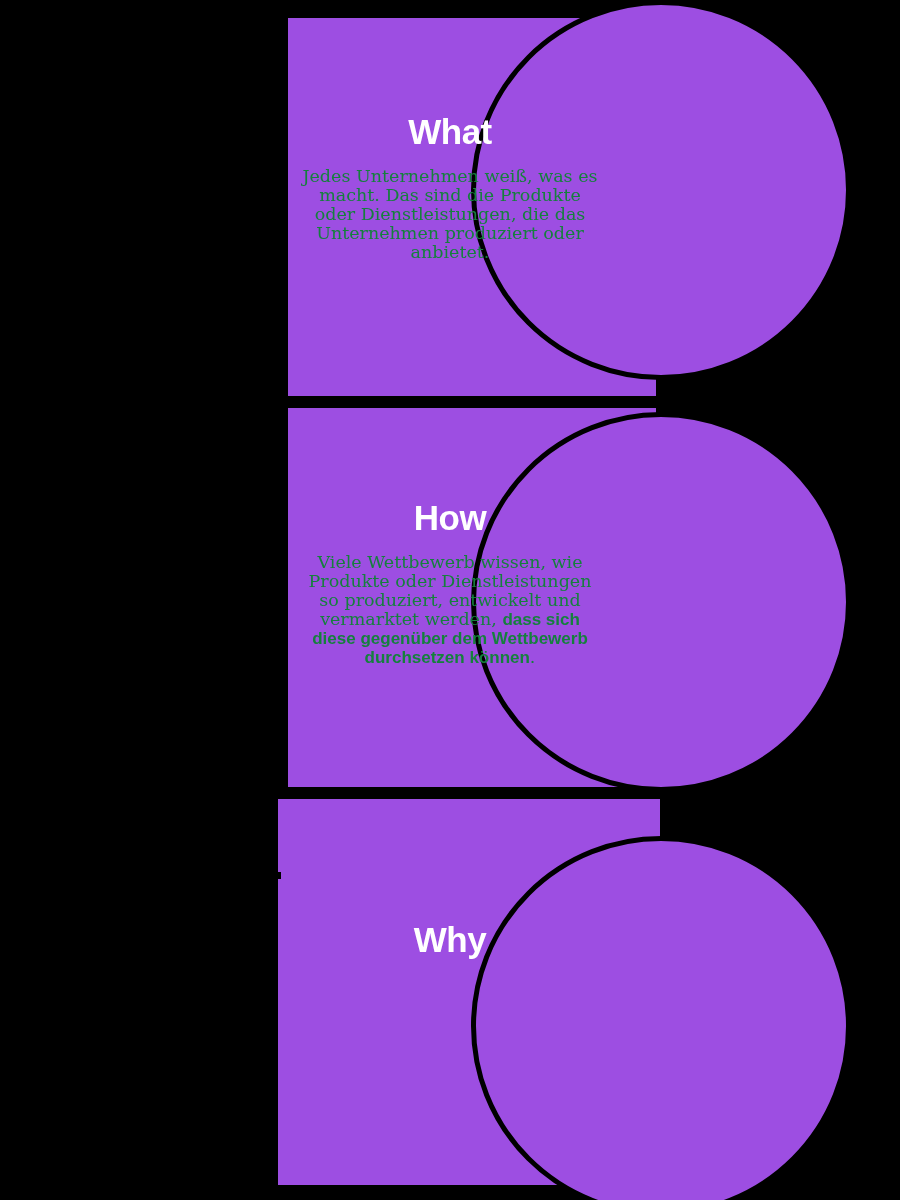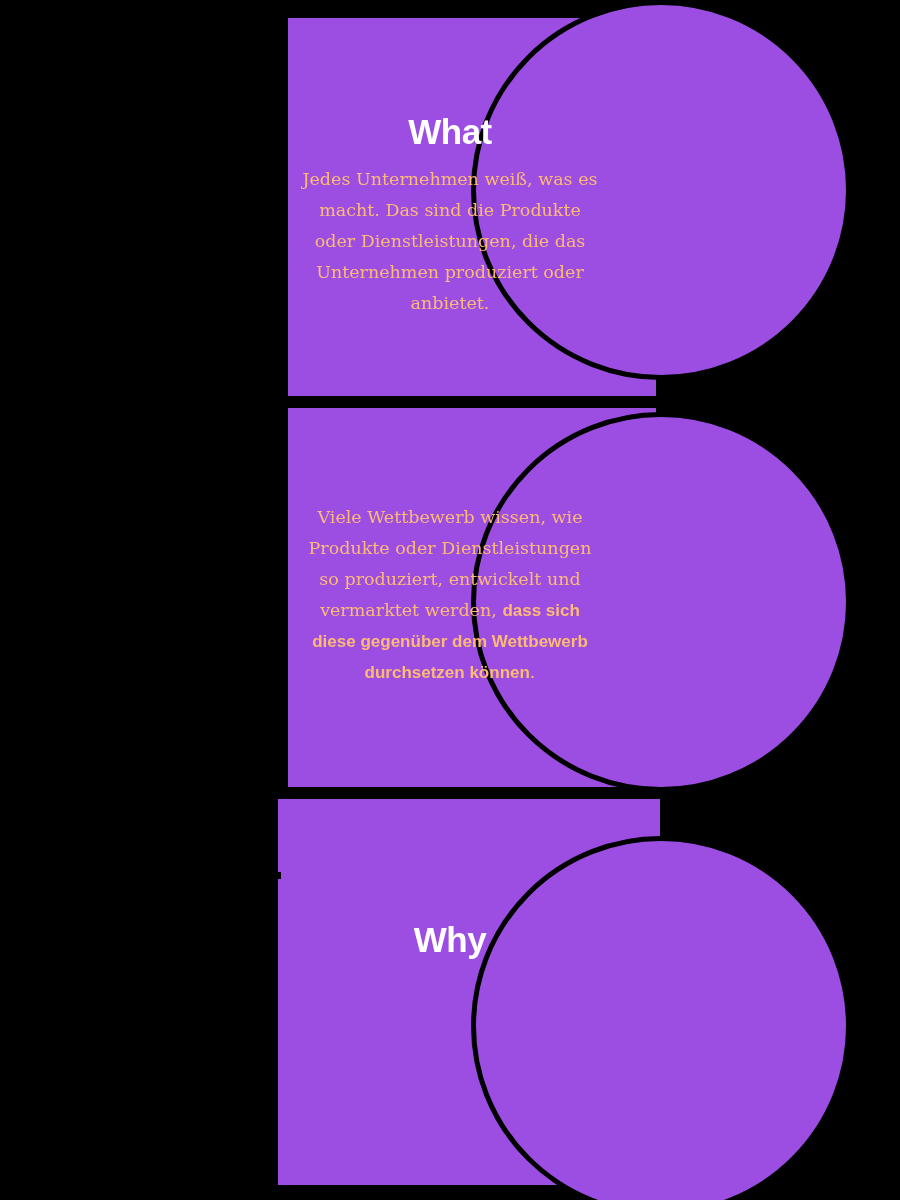--- a/index.html
+++ b/index.html
@@ -65,24 +65,24 @@
     font-weight: bold;
     font-size: 35px;
     line-height: 40px;
     letter-spacing: -0.5px;
     color: #ffffff;
     margin-bottom: 12px;
   }
   .body {
     font-family: "DejaVu Serif", "Liberation Serif", serif;
     font-size: 17.5px;
-    line-height: 31px;
-    color: #fdba74;
+    line-height: 19px;
+    color: #15803d;
     width: 300px;
-    margin: 4px auto;
+    margin: 15px auto;
   }
   .body-3 { width: 262px; }
   .body b, .body strong {
     font-family: "Liberation Sans", sans-serif;
     font-weight: bold;
     font-size: 17px;
   }
 </style>
 </head>
 <body>
@@ -94,20 +94,21 @@
   </div>
   <div class="content content-1">
     <div class="title">What</div>
     <div class="body body-1"><span>Jedes Unternehmen weiß, was es macht. Das sind die Produkte oder Dienstleistungen, die das Unternehmen produziert oder anbietet.</span></div>
   </div>
 
   <div class="panel panel-2">
     <div class="circle circle-2"></div>
   </div>
   <div class="content content-2">
+    <div class="title">How</div>
     <div class="body body-2"><span>Viele Wettbewerb wissen, wie Produkte oder Dienstleistungen so produziert, entwickelt und vermarktet werden, </span><b>dass sich diese gegenüber dem Wettbewerb durchsetzen können</b><span>.</span></div>
   </div>
 
   <div class="panel panel-3">
     <div class="notch"></div>
     <div class="circle circle-3"></div>
   </div>
   <div class="content content-3">
     <div class="title">Why</div>
   </div>

